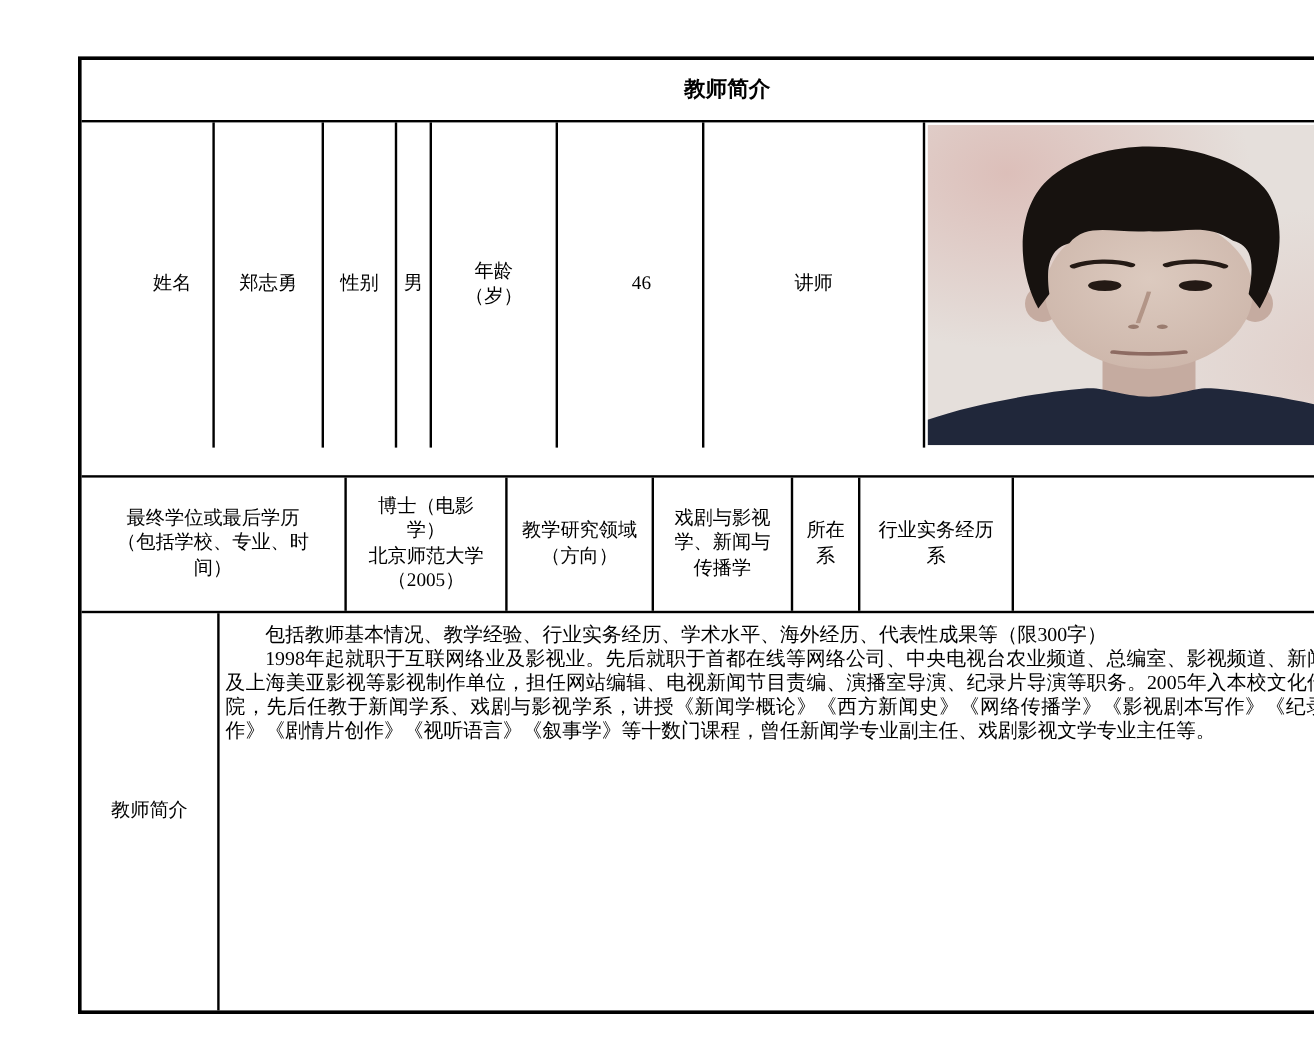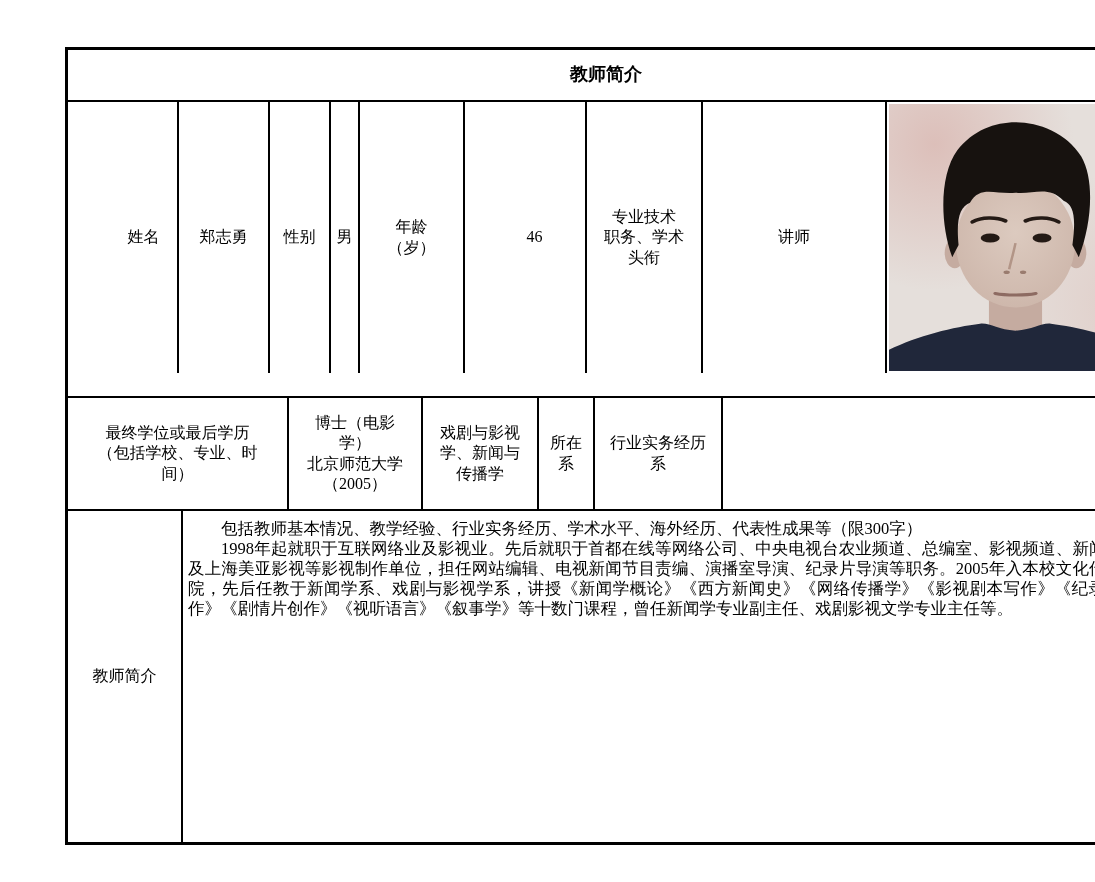--- a/index.html
+++ b/index.html
@@ -94,23 +94,20 @@
   </div>
 
   <div class="t-row row-basic">
     <div class="cell w-name-l">姓名</div>
     <div class="cell w-name-v">郑志勇</div>
     <div class="cell w-gen-l">性别</div>
     <div class="cell w-gen-v">男</div>
     <div class="cell w-age-l">年龄
 （岁）</div>
     <div class="cell w-age-v">46</div>
-    <div class="cell w-prof-l">专业技术
-职务、学术
-头衔</div>
     <div class="cell w-prof-v">讲师</div>
     <div class="cell w-photo">
       <div class="photo-frame">
         <svg viewBox="0 0 200 265" preserveAspectRatio="none">
           <defs>
             <radialGradient id="bgPinkTL" cx="0.18" cy="0.15" r="0.55">
               <stop offset="0" stop-color="#d9b4ae" stop-opacity="0.75"></stop>
               <stop offset="1" stop-color="#d9b4ae" stop-opacity="0"></stop>
             </radialGradient>
             <radialGradient id="bgPinkR" cx="0.95" cy="0.75" r="0.5">
@@ -156,20 +153,22 @@
   </div>
 
   <div class="t-row row-degree">
     <div class="cell w-deg-l">最终学位或最后学历
 （包括学校、专业、时
 间）</div>
     <div class="cell w-deg-v">博士（电影
 学）
 北京师范大学
 （2005）</div>
+    <div class="cell w-field-l">教学研究领域
+（方向）</div>
     <div class="cell w-field-v">戏剧与影视
 学、新闻与
 传播学</div>
     <div class="cell w-dept-l">所在
 系</div>
     <div class="cell w-dept-v">行业实务经历
 系</div>
     <div class="cell w-empty"></div>
   </div>
 

